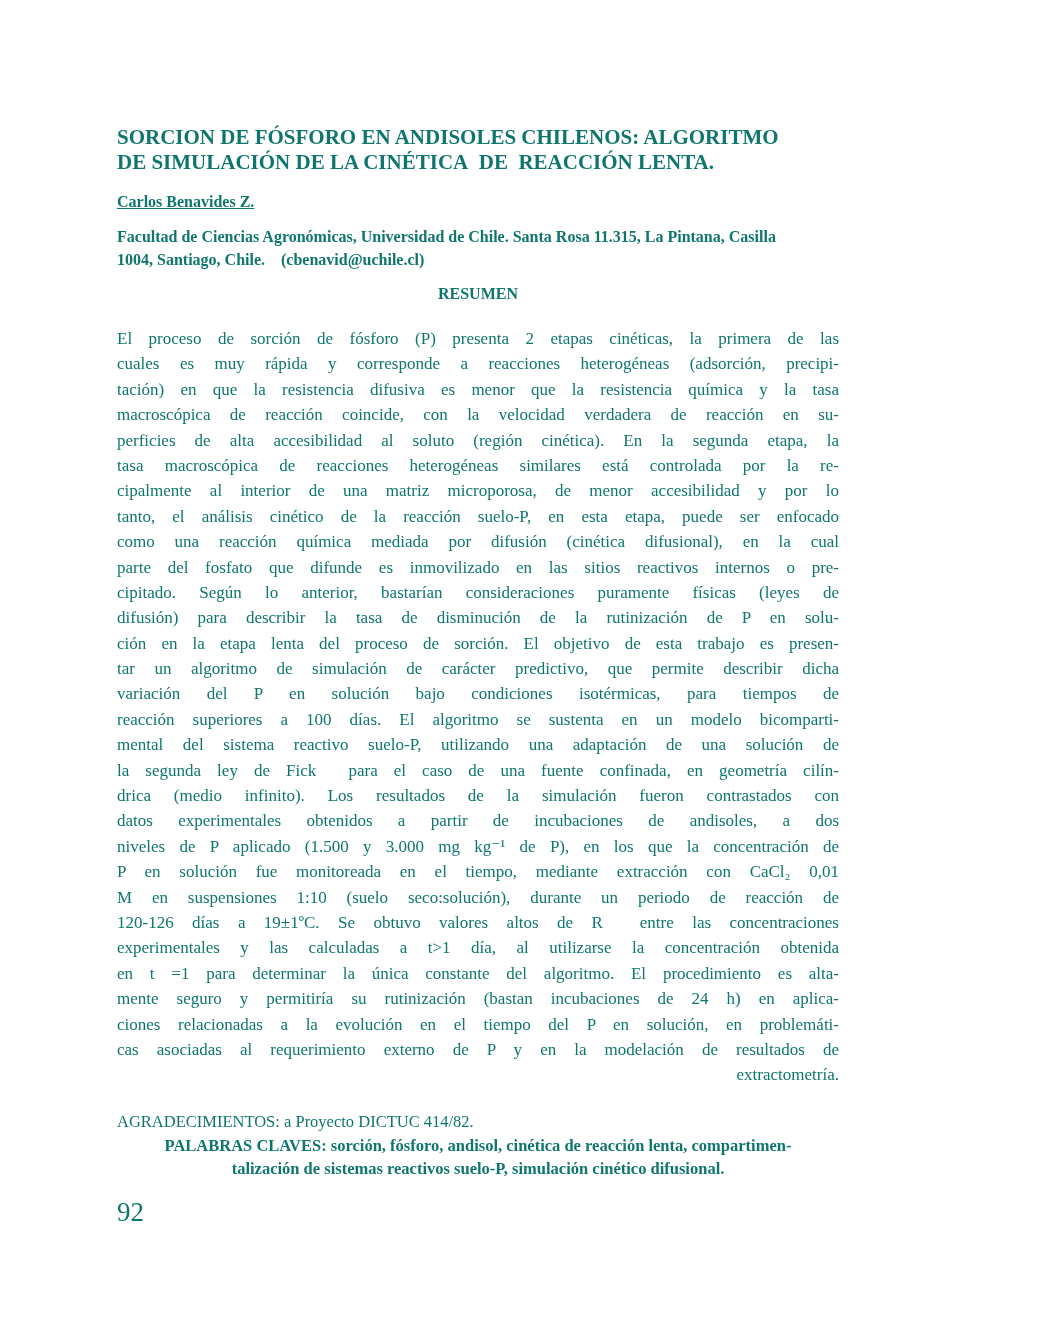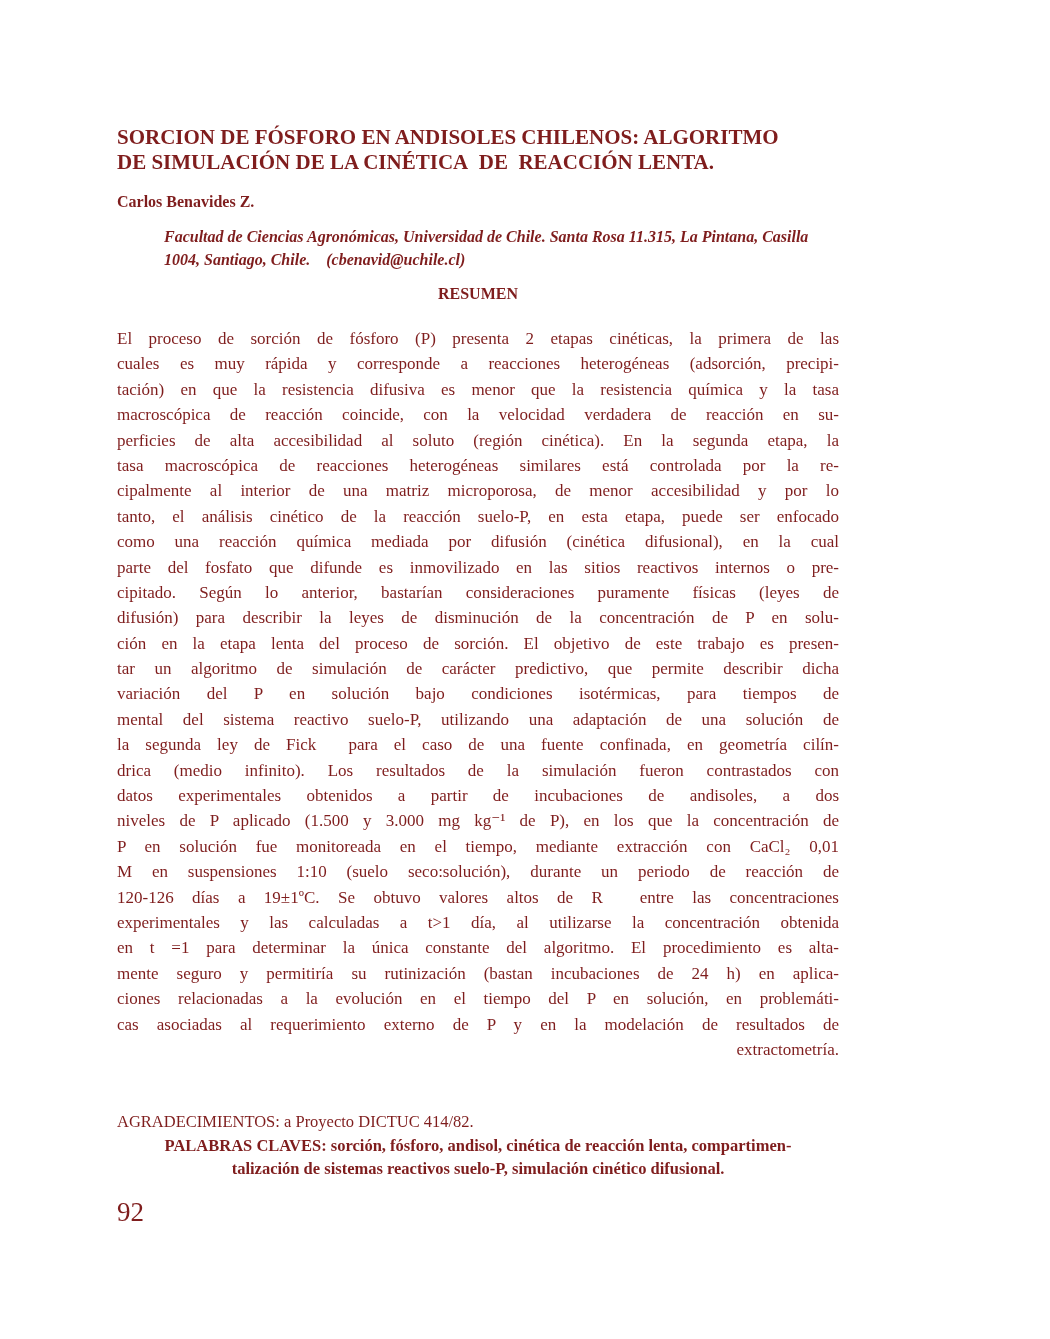--- a/index.html
+++ b/index.html
@@ -5,21 +5,21 @@
   html, body {
     margin: 0;
     padding: 0;
     background: #ffffff;
   }
   #page {
     position: relative;
     width: 1050px;
     height: 1339px;
     background: #ffffff;
-    color: #7f1d1d;
+    color: #0f766e;
     font-family: "Liberation Serif", "DejaVu Serif", serif;
     overflow: hidden;
   }
   #title-block {
     position: absolute;
     left: 117px;
     top: 125px;
     width: 722px;
   }
   .title-line {
@@ -28,34 +28,33 @@
     line-height: 25px;
     white-space: pre-wrap;
   }
   #author-name {
     position: absolute;
     left: 117px;
     top: 192px;
     font-weight: bold;
     font-size: 16px;
     line-height: 20px;
+    text-decoration: underline;
   }
   #affiliation-block {
     position: absolute;
     left: 117px;
     top: 226px;
     width: 722px;
   }
   .affil-line {
     font-weight: bold;
-    font-style: italic;
     font-size: 16px;
     line-height: 22.5px;
     white-space: pre-wrap;
-    margin-left: 47px;
   }
   #resumen-heading {
     position: absolute;
     left: 117px;
     top: 282px;
     width: 722px;
     text-align: center;
     font-weight: bold;
     font-size: 16px;
     line-height: 24px;
@@ -132,24 +131,25 @@
       <div class="abs-line">cuales es muy rápida y corresponde a reacciones heterogéneas (adsorción, precipi-</div>
       <div class="abs-line">tación) en que la resistencia difusiva es menor que la resistencia química y la tasa</div>
       <div class="abs-line">macroscópica de reacción coincide, con la velocidad verdadera de reacción en su-</div>
       <div class="abs-line">perficies de alta accesibilidad al soluto (región cinética). En la segunda etapa, la</div>
       <div class="abs-line">tasa macroscópica de reacciones heterogéneas similares está controlada por la re-</div>
       <div class="abs-line">cipalmente al interior de una matriz microporosa, de menor accesibilidad y por lo</div>
       <div class="abs-line">tanto, el análisis cinético de la reacción suelo-P, en esta etapa, puede ser enfocado</div>
       <div class="abs-line">como una reacción química mediada por difusión (cinética difusional), en la cual</div>
       <div class="abs-line">parte del fosfato que difunde es inmovilizado en las sitios reactivos internos o pre-</div>
       <div class="abs-line">cipitado. Según lo anterior, bastarían consideraciones puramente físicas (leyes de</div>
-      <div class="abs-line">difusión) para describir la leyes de disminución de la concentración de P en solu-</div>
-      <div class="abs-line">ción en la etapa lenta del proceso de sorción. El objetivo de este trabajo es presen-</div>
+      <div class="abs-line">difusión) para describir la tasa de disminución de la rutinización de P en solu-</div>
+      <div class="abs-line">ción en la etapa lenta del proceso de sorción. El objetivo de esta trabajo es presen-</div>
       <div class="abs-line">tar un algoritmo de simulación de carácter predictivo, que permite describir dicha</div>
       <div class="abs-line">variación del P en solución bajo condiciones isotérmicas, para tiempos de</div>
+      <div class="abs-line">reacción superiores a 100 días. El algoritmo se sustenta en un modelo bicomparti-</div>
       <div class="abs-line">mental del sistema reactivo suelo-P, utilizando una adaptación de una solución de</div>
       <div class="abs-line">la segunda ley de Fick&nbsp; para el caso de una fuente confinada, en geometría cilín-</div>
       <div class="abs-line">drica (medio infinito). Los resultados de la simulación fueron contrastados con</div>
       <div class="abs-line">datos experimentales obtenidos a partir de incubaciones de andisoles, a dos</div>
       <div class="abs-line">niveles de P aplicado (1.500 y 3.000 mg kg⁻¹ de P), en los que la concentración de</div>
       <div class="abs-line">P en solución fue monitoreada en el tiempo, mediante extracción con CaCl₂ 0,01</div>
       <div class="abs-line">M en suspensiones 1:10 (suelo seco:solución), durante un periodo de reacción de</div>
       <div class="abs-line">120-126 días a 19±1ºC. Se obtuvo valores altos de R&nbsp; entre las concentraciones</div>
       <div class="abs-line">experimentales y las calculadas a t&gt;1 día, al utilizarse la concentración obtenida</div>
       <div class="abs-line">en t =1 para determinar la única constante del algoritmo. El procedimiento es alta-</div>

